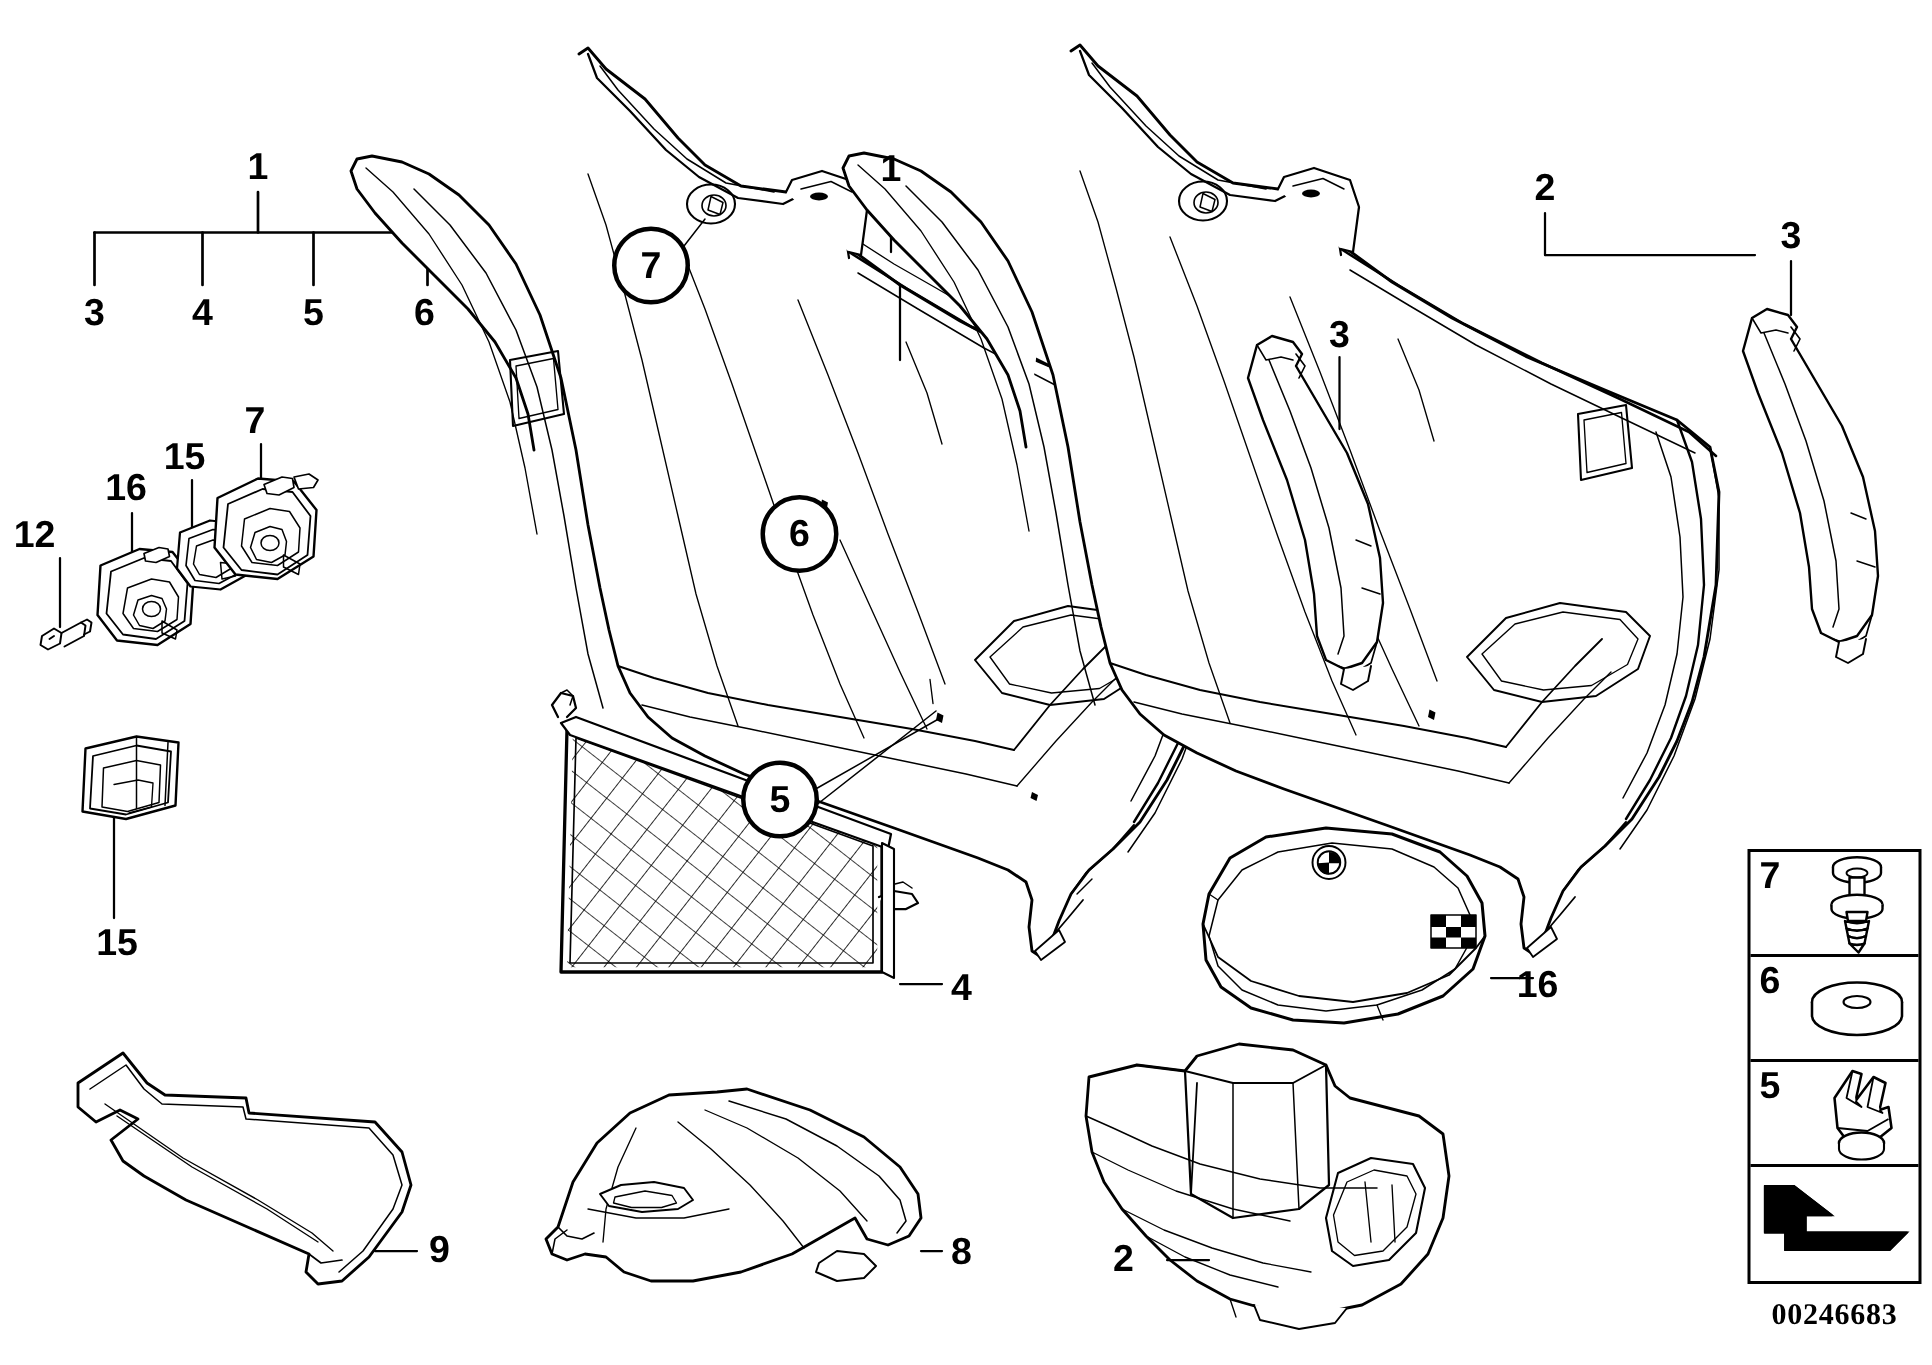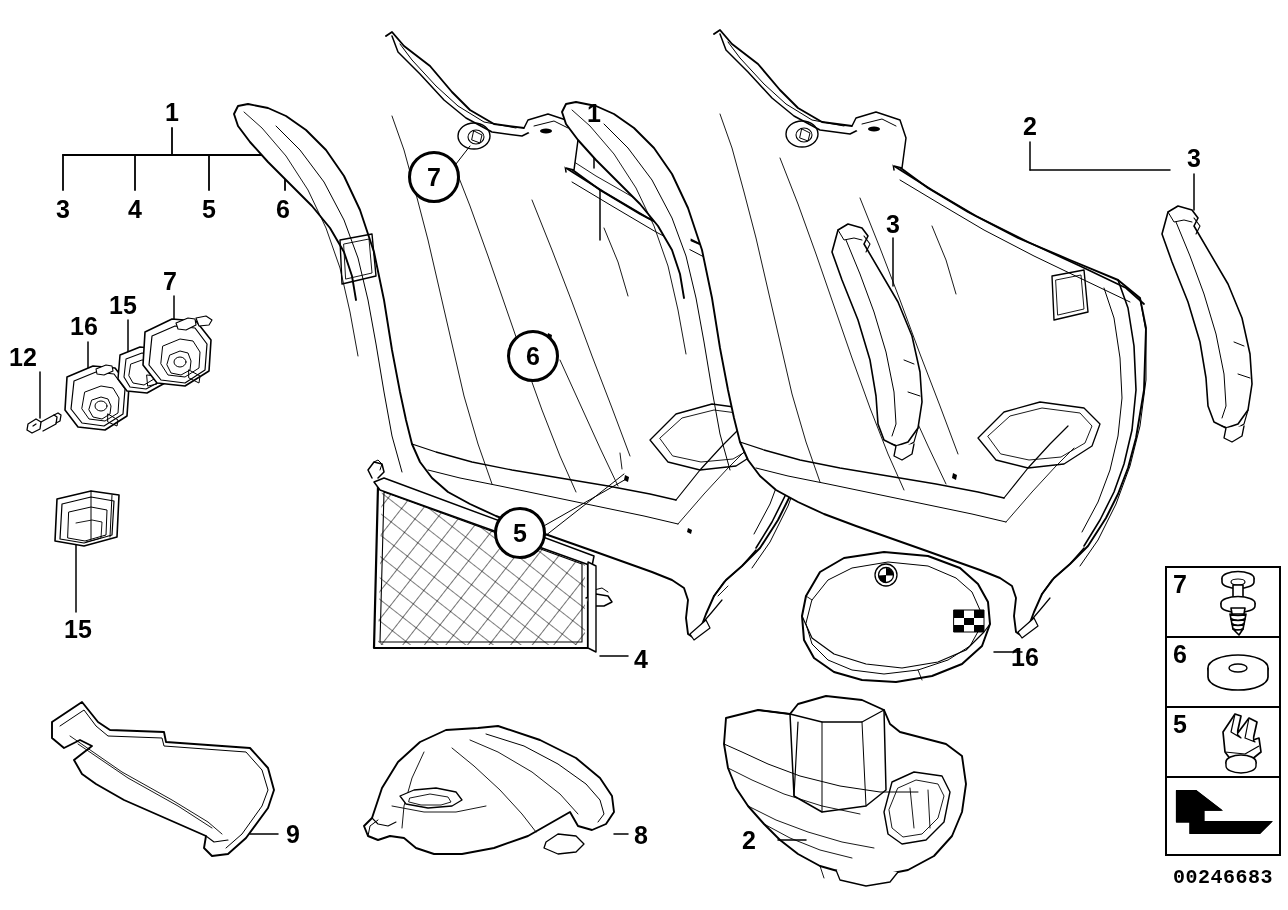--- a/index.html
+++ b/index.html
@@ -53,21 +53,21 @@
   }
   .lrow:last-child{border-bottom:none;}
   .lrow .lnum{
     position:absolute;left:6px;top:2px;
     font-weight:bold;font-size:25px;
     font-family:"Liberation Sans", sans-serif;
   }
   .lrow .lart{position:absolute;right:4px;top:0;bottom:0;width:74px;}
   #dnum{
     position:absolute;
-    font-family:Liberation Mono, monospace;
+    font-family:Liberation Serif, serif;
     font-weight:bold;font-size:20px;letter-spacing:0.5px;
     white-space:nowrap;
   }
 </style>
 </head>
 <body>
 
 <div id="stage">
 
   <svg id="art" width="1288" height="910" viewBox="0 0 1288 910" xmlns="http://www.w3.org/2000/svg">

